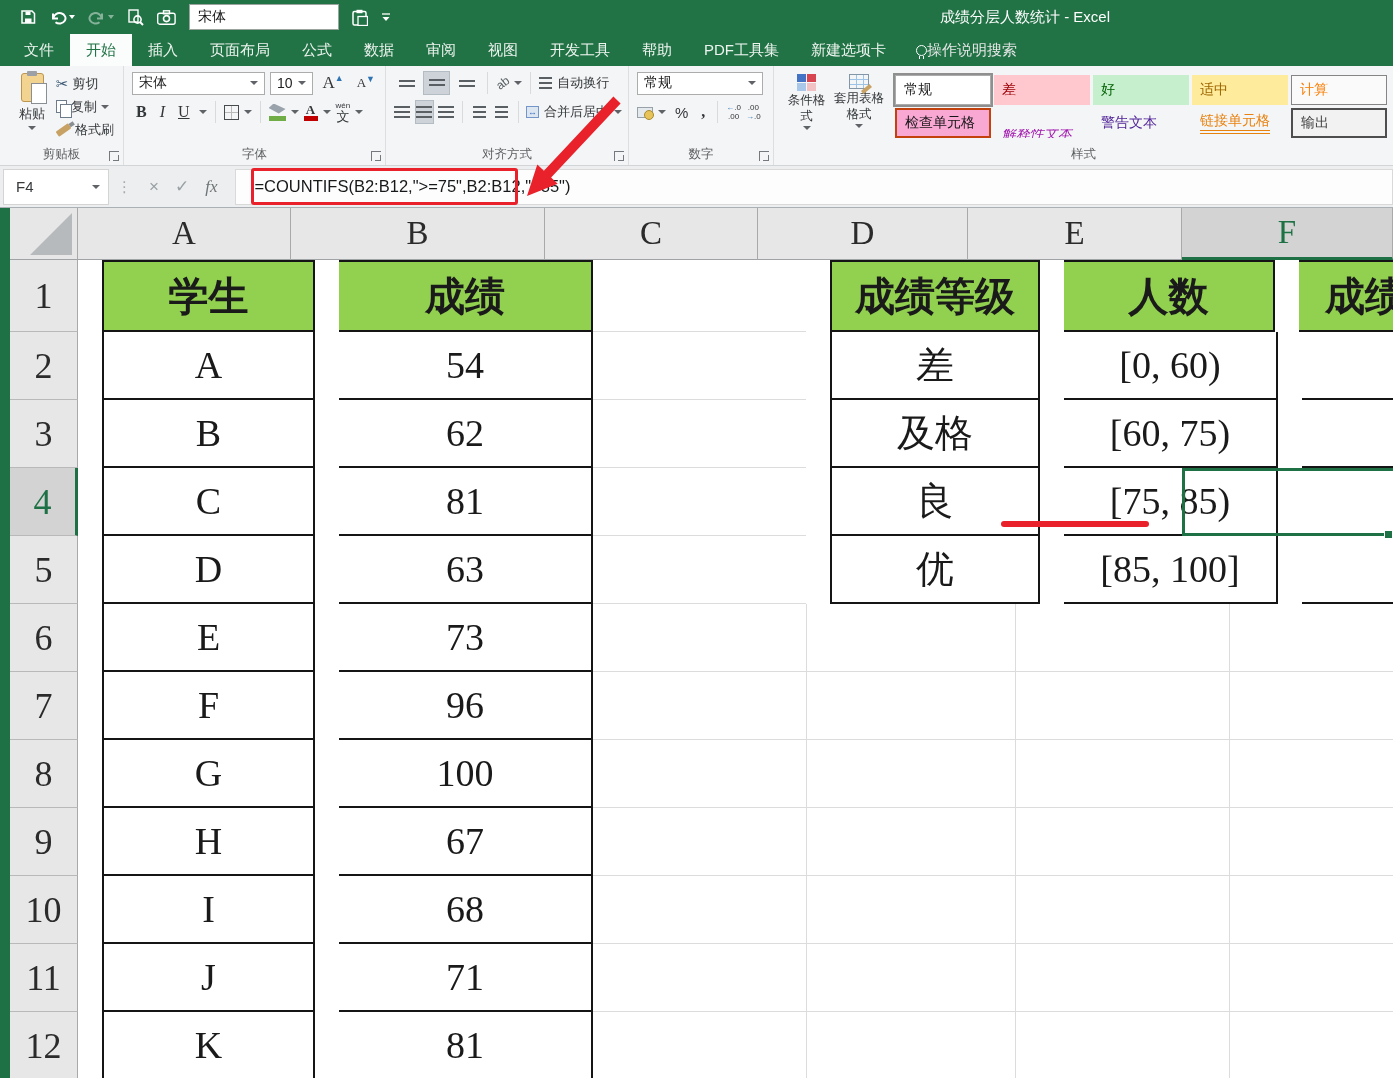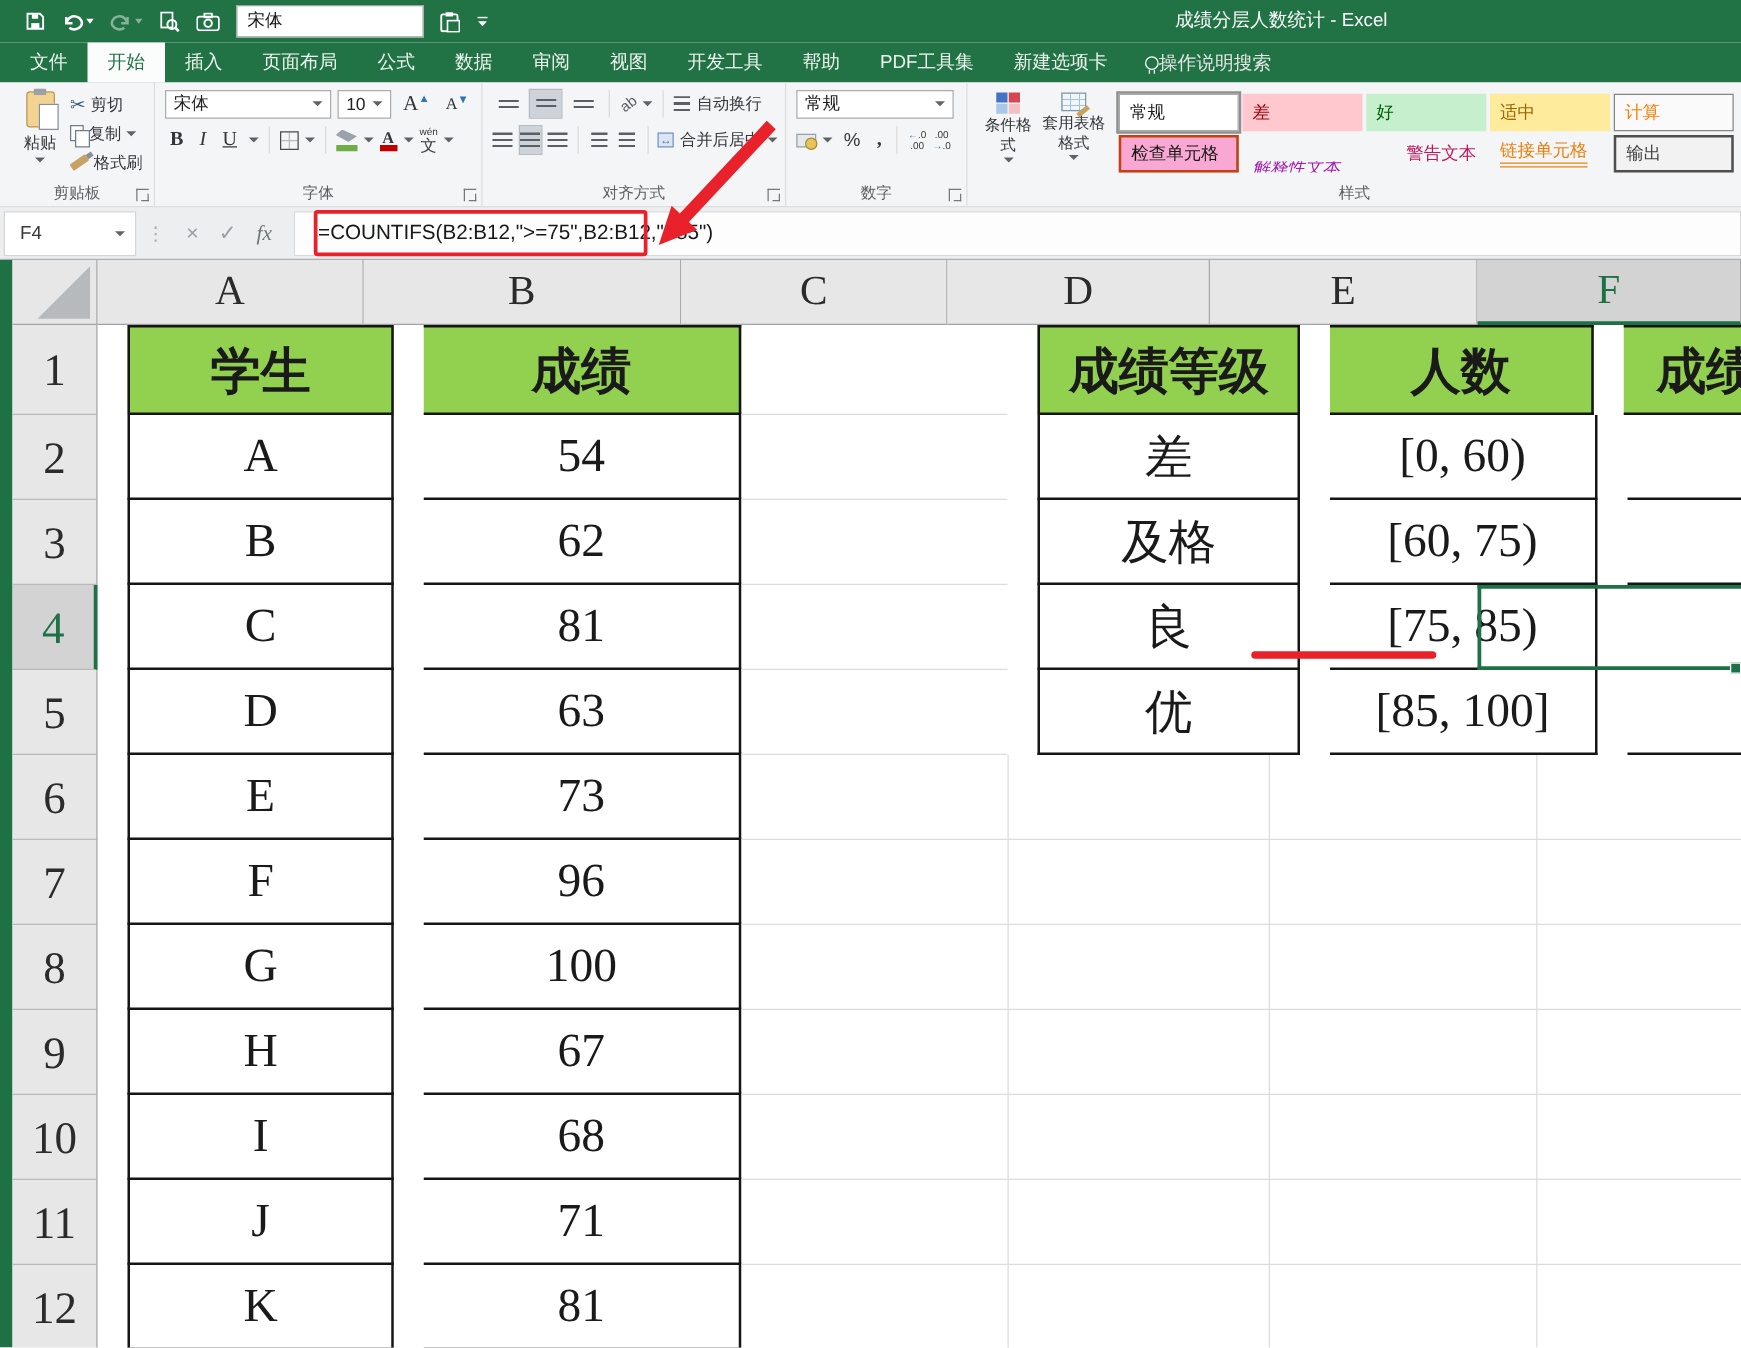--- a/index.html
+++ b/index.html
@@ -103,21 +103,21 @@
   .gallery { display:grid; grid-template-columns:repeat(5,96px); grid-auto-rows:30px; gap:3px;
     margin-left:8px; margin-top:4px; align-self:flex-start; }
   .gitem { font-size:14px; padding-left:8px; display:flex; align-items:center; cursor:default; white-space:nowrap; overflow:hidden; }
   .st-normal { background:#fff; border:1px solid #ababab; outline:2px solid #8f8f8f; color:#1f1f1f; }
   .st-bad { background:#ffc7ce; color:#9c0006; }
   .st-good { background:#c6efce; color:#006100; }
   .st-neutral { background:#ffeb9c; color:#9c6500; }
   .st-calc { background:#fafafa; border:1.5px solid #858585; color:#fa7d00; }
   .st-check { background:#f9a8d4; border:2px solid #c2410c; color:#161616; }
   .st-expl { color:#a21caf; font-style:italic; font-family:"Liberation Serif",serif;margin-top:21px; }
-  .st-warn { color:#be185d;margin-left:24px; }
+  .st-warn { color:#4c1d95; }
   .st-link { color:#e8820e; } .st-link span { border-bottom:4px double #e8820e; }
   .st-out { background:#f2f2f2; border:2px solid #4e4e4e; color:#3f3f3f; }
 
   
   #formulabar { position:absolute; left:0; top:166px; width:1393px; height:42px;
     background:#eceeef; border-bottom:1px solid #aab0b4; display:flex; align-items:center; }
   #namebox { margin-left:3px; width:106px; height:36px; background:#fff; border:1px solid #d4d4d4;
     display:flex; align-items:center; font-size:15px; color:#37393b; padding:0 8px 0 12px; }
   #namebox .caret { margin-left:auto; }
   .fdots { color:#a7abae; font-size:15px; margin:0 8px; letter-spacing:1px; }

